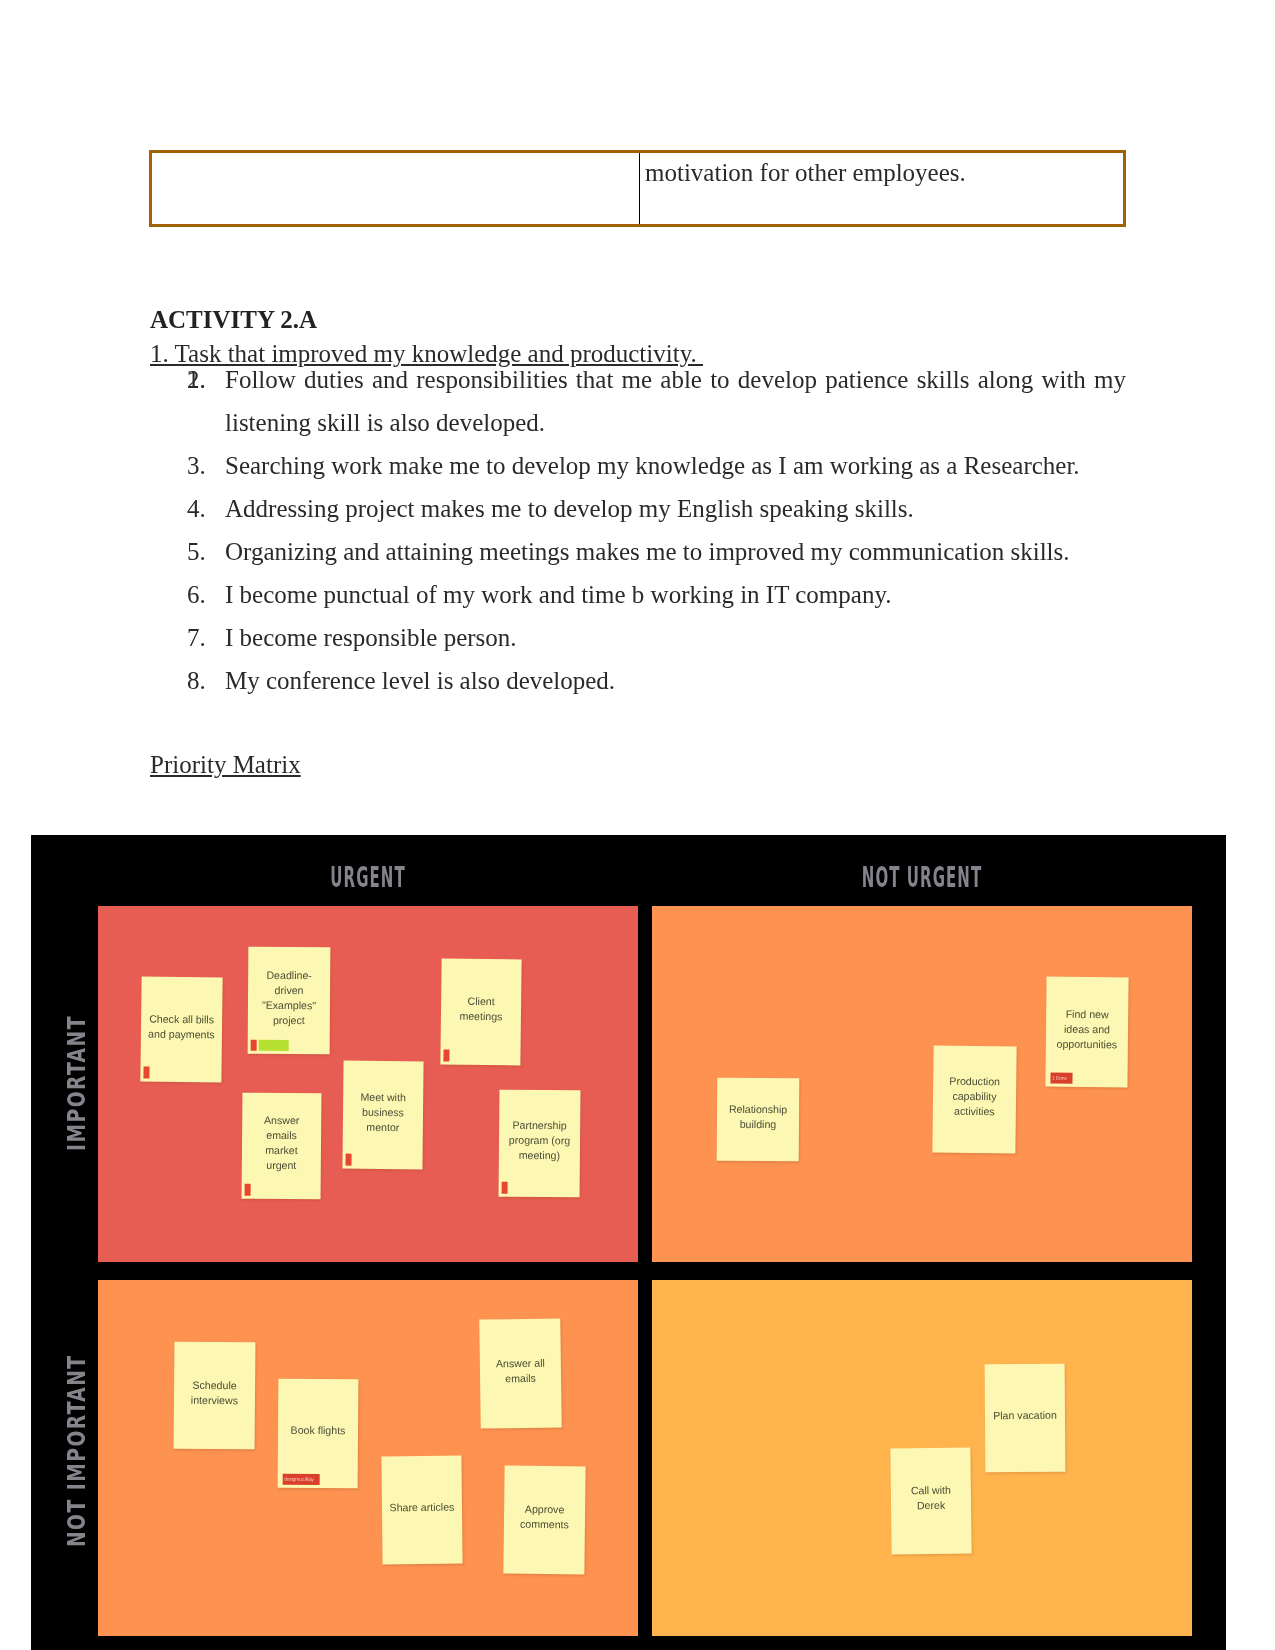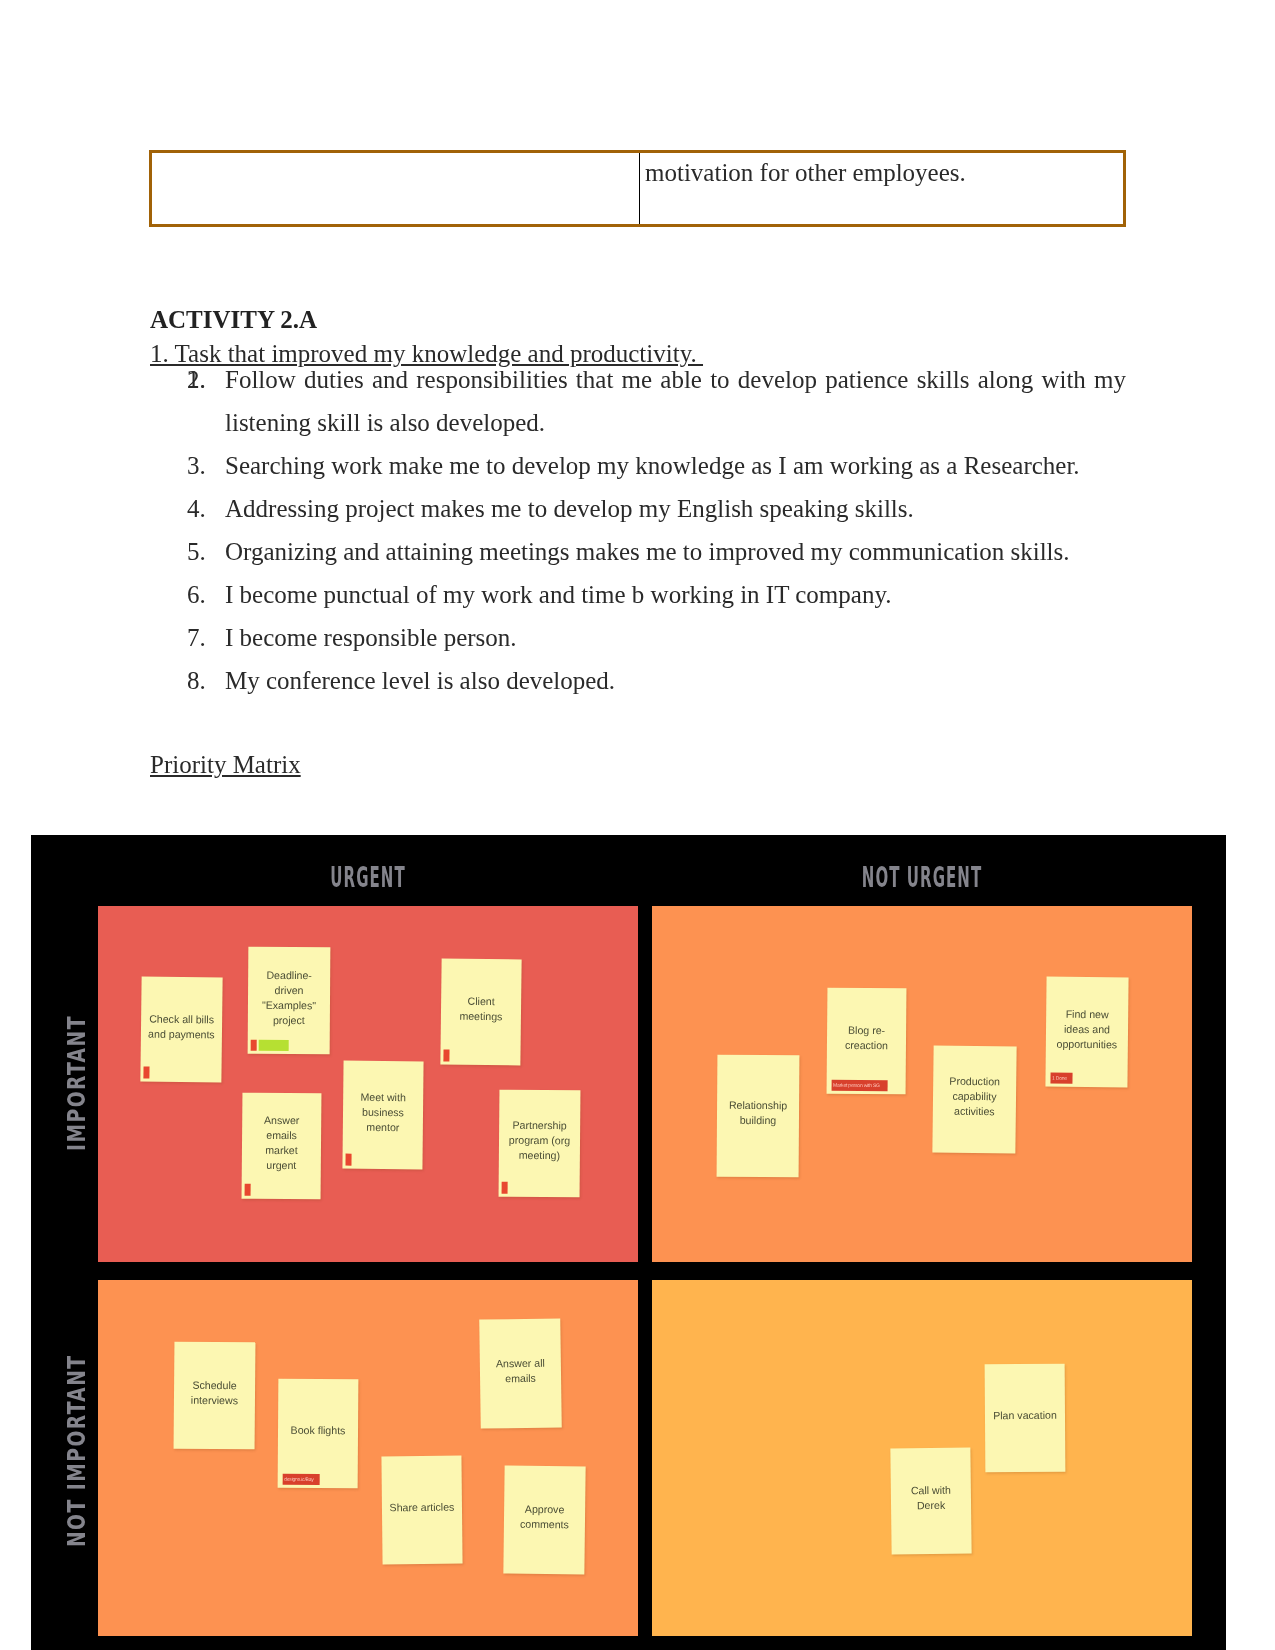--- a/index.html
+++ b/index.html
@@ -152,33 +152,24 @@
         <div class="note" style="left: 468px; top: 255px; width: 81px; height: 107px; transform: rotate(0.5deg);">
           <div class="txt" title="Partnership program (org meeting)">
             <div class="ln">Partnership</div>
             <div class="ln">program (org</div>
             <div class="ln">meeting)</div>
           </div>
           <div class="tag">
             <div class="sq" style="background: rgb(232, 71, 47);"></div>
           </div>
         </div>
-        <div class="note" style="left: 686px; top: 220px; width: 82px; height: 122px; transform: rotate(0.4deg);">
+        <div class="note" style="left: 686px; top: 243px; width: 82px; height: 83px; transform: rotate(0.4deg);">
           <div class="txt" title="Relationship building">
             <div class="ln">Relationship</div>
             <div class="ln">building</div>
-          </div>
-        </div>
-        <div class="note" style="left: 796px; top: 153px; width: 79px; height: 106px; transform: rotate(0.5deg);">
-          <div class="txt" title="Blog re-creaction">
-            <div class="ln">Blog re-</div>
-            <div class="ln">creaction</div>
-          </div>
-          <div class="tag has-pill">
-            <div class="pill" style="background: rgb(216, 64, 44); width: 56px;">Market person with SG</div>
           </div>
         </div>
         <div class="note" style="left: 902px; top: 211px; width: 83px; height: 107px; transform: rotate(0.7deg);">
           <div class="txt" title="Production capability activities">
             <div class="ln">Production</div>
             <div class="ln">capability</div>
             <div class="ln">activities</div>
           </div>
         </div>
         <div class="note" style="left: 1015px; top: 142px; width: 82px; height: 110px; transform: rotate(0.6deg);">

